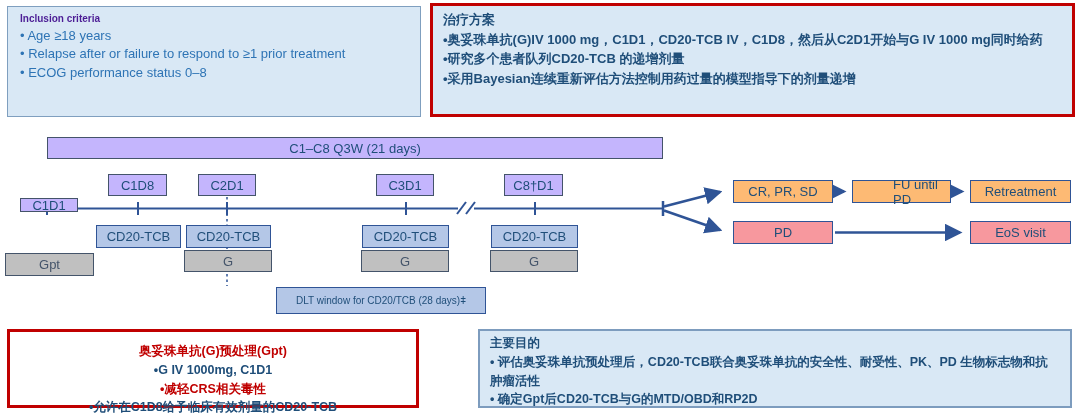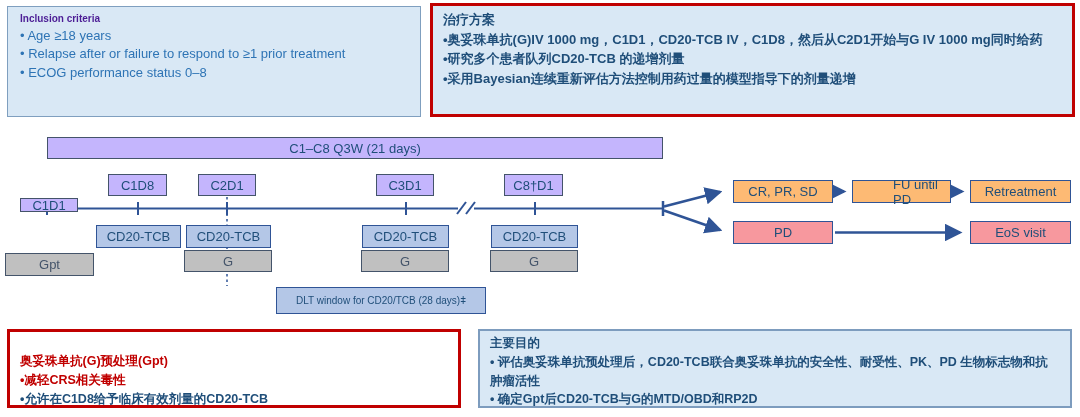--- a/index.html
+++ b/index.html
@@ -134,22 +134,23 @@
   <div class="abs node orange" style="left:970px;top:180px;width:101px;height:23px;">
       <span>Retreatment</span>
     </div>
   <div class="abs node pink" style="left:733px;top:221px;width:100px;height:23px;">
       <span>PD</span>
     </div>
   <div class="abs node pink" style="left:970px;top:221px;width:101px;height:23px;">
       <span>EoS visit</span>
     </div>
 
-  <div class="abs panel panel-red panel-white" style="left:7px;top:329px;width:454px;height:79px;padding:20px 10px;line-height:1.4;">
+  <div class="abs panel panel-red panel-white" style="left:7px;top:329px;width:412px;height:79px;padding:10px 10px;line-height:1.4;text-align:center;">
     <div class="cjk red-text" style="font-size:12.5px;">奥妥珠单抗(G)预处理(Gpt)</div>
+    <div class="cjk" style="font-size:12.5px;">•G IV 1000mg, C1D1</div>
     <div class="cjk red-text" style="font-size:12.5px;">•减轻CRS相关毒性</div>
     <div class="cjk" style="font-size:12.5px;">•允许在C1D8给予临床有效剂量的CD20-TCB</div>
   </div>
 
   <div class="abs panel" style="left:478px;top:329px;width:594px;height:79px;border:2px solid #7d9cbe;padding:3px 10px;line-height:1.4;">
     <div class="cjk" style="font-size:12.5px;">主要目的</div>
     <div class="cjk" style="font-size:12.5px;">• 评估奥妥珠单抗预处理后，CD20-TCB联合奥妥珠单抗的安全性、耐受性、PK、PD 生物标志物和抗肿瘤活性</div>
     <div class="cjk" style="font-size:12.5px;">• 确定Gpt后CD20-TCB与G的MTD/OBD和RP2D</div>
   </div>
 

